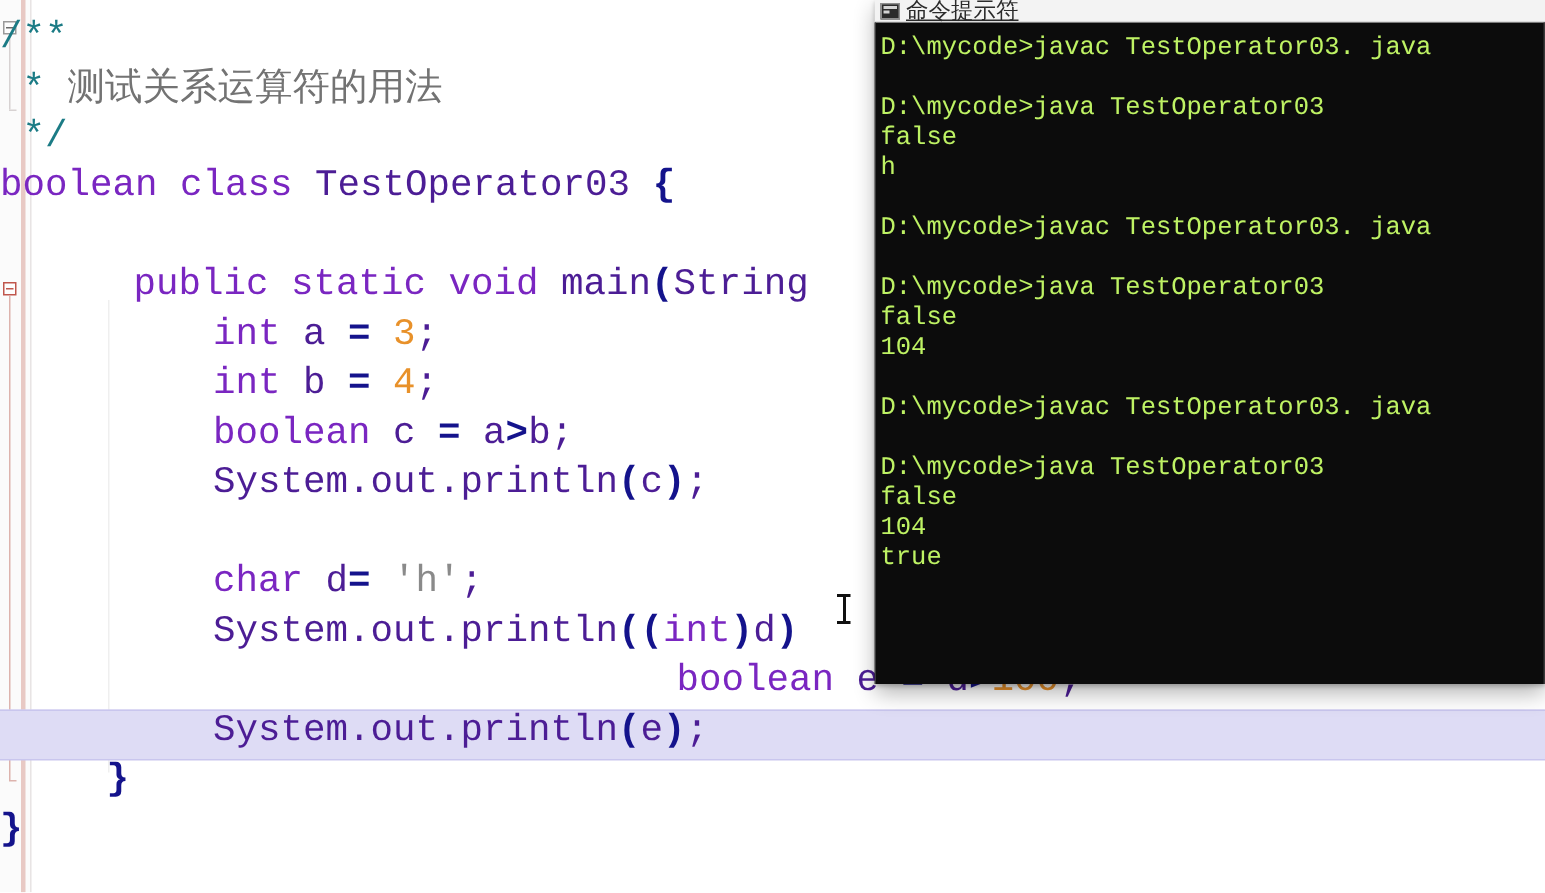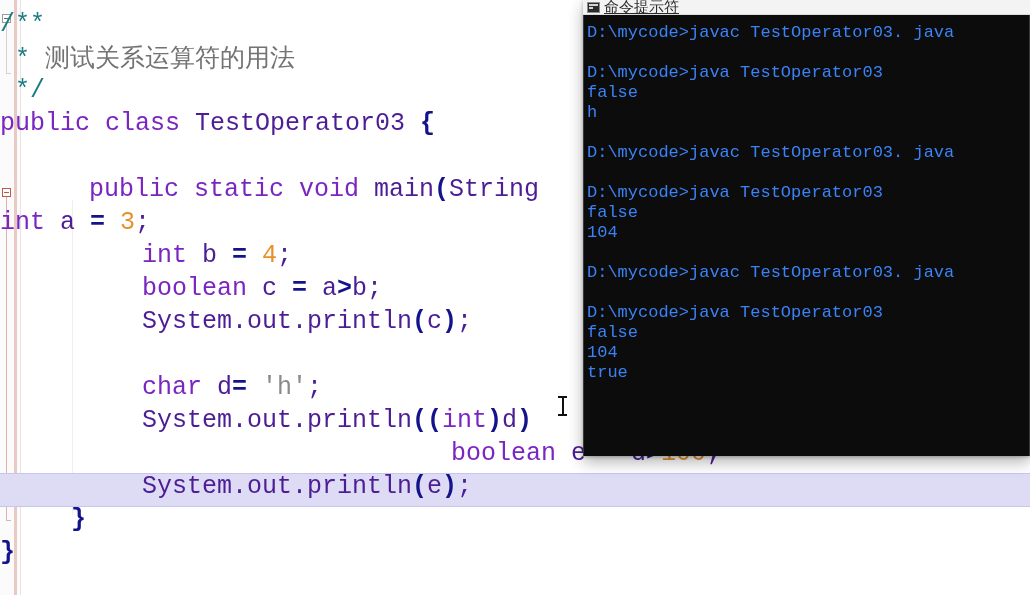--- a/index.html
+++ b/index.html
@@ -173,21 +173,21 @@
     border-right: 1px solid #3a3a3a;
     border-bottom: 1px solid #3a3a3a;
     box-sizing: border-box;
     padding: 8px 0 0 3px;
     overflow: hidden;
   }
   .console-line {
     font-family: "Liberation Mono", "DejaVu Sans Mono", monospace;
     font-size: 17px;
     line-height: 20px;
-    color: #3b82f6;
+    color: #bef264;
     white-space: pre;
     height: 20px;
   }
   .console-line.blank { color: transparent; }
 
   
   #mouse-cursor {
     position: absolute;
     left: 558px;
     top: 395px;
@@ -235,24 +235,24 @@
     <div class="indent-guide"></div>
 
     <div class="hl-row" style="top:473px;"></div>
     <div class="hl-row-border-top" style="top:473px;"></div>
     <div class="hl-row-border-top" style="top:506px;"></div>
 
     <div id="code-lines">
         <div class="code-line" style="top: 8px;"><span style="padding-left: 0px;"><span class="cmt">/**</span></span></div>
         <div class="code-line" style="top: 41px;"><span style="padding-left: 0px;"><span class="cmt"> * </span><span class="cmt-cn">测试关系运算符的用法</span></span></div>
         <div class="code-line" style="top: 74px;"><span style="padding-left: 0px;"><span class="cmt"> */</span></span></div>
-        <div class="code-line" style="top: 107px;"><span style="padding-left: 0px;"><span class="kw">public class </span><span class="plain">TestOperator03 </span><span class="punct">{</span></span></div>
+        <div class="code-line" style="top: 107px;"><span style="padding-left: 0px;"><span class="kw">boolean class </span><span class="plain">TestOperator03 </span><span class="punct">{</span></span></div>
         <div class="code-line" style="top: 140px;"><span style="padding-left: 0px;"><span class="plain"></span></span></div>
         <div class="code-line" style="top: 173px;"><span style="padding-left: 89px;"><span class="kw">public static void </span><span class="plain">main</span><span class="punct">(</span><span class="plain">String</span></span></div>
-        <div class="code-line" style="top: 206px;"><span style=""><span class="kw">int </span><span class="plain">a </span><span class="punct">=</span><span class="plain"> </span><span class="num">3</span><span class="plain">;</span></span></div>
+        <div class="code-line" style="top: 206px;"><span style="padding-left: 142px;"><span class="kw">int </span><span class="plain">a </span><span class="punct">=</span><span class="plain"> </span><span class="num">3</span><span class="plain">;</span></span></div>
         <div class="code-line" style="top: 239px;"><span style="padding-left: 142px;"><span class="kw">int </span><span class="plain">b </span><span class="punct">=</span><span class="plain"> </span><span class="num">4</span><span class="plain">;</span></span></div>
         <div class="code-line" style="top: 272px;"><span style="padding-left: 142px;"><span class="kw">boolean </span><span class="plain">c </span><span class="punct">=</span><span class="plain"> a</span><span class="punct">&gt;</span><span class="plain">b;</span></span></div>
         <div class="code-line" style="top: 305px;"><span style="padding-left: 142px;"><span class="plain">System.out.println</span><span class="punct">(</span><span class="plain">c</span><span class="punct">)</span><span class="plain">;</span></span></div>
         <div class="code-line" style="top: 338px;"><span style="padding-left: 0px;"><span class="plain"></span></span></div>
         <div class="code-line" style="top: 371px;"><span style="padding-left: 142px;"><span class="kw">char </span><span class="plain">d</span><span class="punct">=</span><span class="plain"> </span><span class="str">'h'</span><span class="plain">;</span></span></div>
         <div class="code-line" style="top: 404px;"><span style="padding-left: 142px;"><span class="plain">System.out.println</span><span class="punct">((</span><span class="kw">int</span><span class="punct">)</span><span class="plain">d</span><span class="punct">)</span></span></div>
         <div class="code-line" style="top: 437px; text-align: center;"><span style="padding-left: 142px;"><span class="kw">boolean </span><span class="plain">e </span><span class="punct">=</span><span class="plain"> d</span><span class="punct">&gt;</span><span class="num">100</span><span class="plain">;</span></span></div>
         <div class="code-line" style="top: 470px;"><span style="padding-left: 142px;"><span class="plain">System.out.println</span><span class="punct">(</span><span class="plain">e</span><span class="punct">)</span><span class="plain">;</span></span></div>
         <div class="code-line" style="top: 503px;"><span style="padding-left: 71px;"><span class="punct">}</span></span></div>
         <div class="code-line" style="top: 536px;"><span style="padding-left: 0px;"><span class="punct">}</span></span></div>

